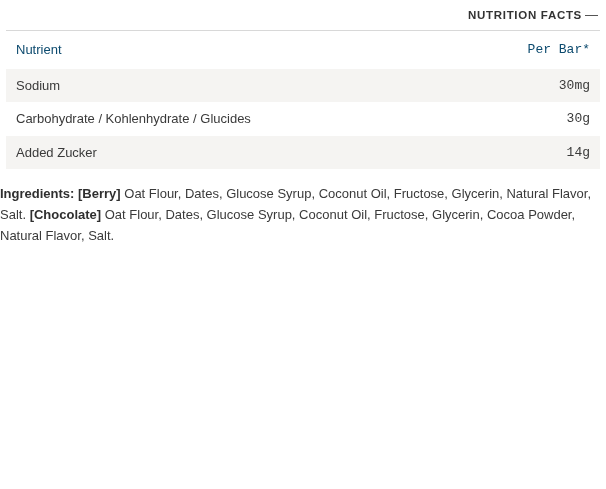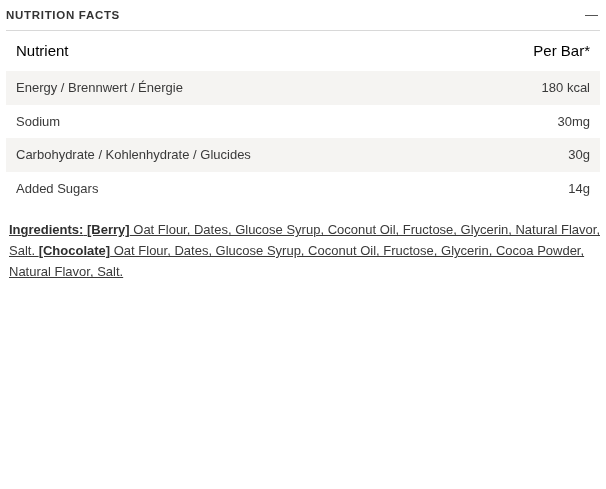--- a/index.html
+++ b/index.html
@@ -15,21 +15,21 @@
     overflow: hidden;
   }
   .panel {
     width: 606px;
     box-sizing: border-box;
   }
   
   .section-header {
     display: flex;
     align-items: center;
-    justify-content: space-between;
+    justify-content: flex-end;
     padding: 0 6px 0 6px;
     height: 30px;
     box-sizing: border-box;
   }
   .section-title {
     font-size: 11.5px;
     font-weight: bold;
     letter-spacing: 0.7px;
     color: #333333;
     text-transform: uppercase;
@@ -68,42 +68,42 @@
   table.nutrition th,
   table.nutrition td {
     padding: 9px 10px;
     text-align: left;
     font-weight: normal;
     color: #3a3a3a;
     line-height: 1.2;
     border: none;
   }
   table.nutrition th {
-    font-size: 15px;
-    color: #000000;
+    font-size: 13px;
+    color: #0c4a6e;
     padding-top: 11px;
     padding-bottom: 11px;
   }
   table.nutrition th.val,
   table.nutrition td.val {
     text-align: right;
+    font-family: Liberation Mono, monospace;
   }
   table.nutrition tbody tr:nth-child(odd) {
     background: #f5f4f2;
   }
   table.nutrition tbody tr:nth-child(even) {
     background: #ffffff;
   }
   
   .notes {
-    padding: 14px 6px 0 9px;
+    padding: 14px 6px 0 0;
     font-size: 13px;
     line-height: 1.62;
     color: #3a3a3a;
-    text-decoration: underline;
   }
   .notes p {
     margin: 0 0 14px 0;
   }
   .notes b {
     font-weight: bold;
     color: #2f2f2f;
   }
   .ing-line {
     margin: 0;
@@ -124,33 +124,29 @@
 
   <table class="nutrition">
     <thead>
       <tr>
         <th>Nutrient</th>
         <th class="val">Per Bar*</th>
       </tr>
     </thead>
     <tbody>
       <tr>
-        <td>Energy / Brennwert / Énergie</td>
-        <td class="val">180 kcal</td>
-      </tr>
-      <tr>
         <td>Sodium</td>
         <td class="val">30mg</td>
       </tr>
       <tr>
         <td>Carbohydrate / Kohlenhydrate / Glucides</td>
         <td class="val">30g</td>
       </tr>
       <tr>
-        <td>Added Sugars</td>
+        <td>Added Zucker</td>
         <td class="val">14g</td>
       </tr>
     </tbody>
   </table>
 
   <div class="notes">
     <p class="ing-line"><b>Ingredients:</b> <b>[Berry]</b><span> Oat Flour, Dates, Glucose Syrup, Coconut Oil, Fructose, Glycerin, Natural Flavor, Salt. </span><b>[Chocolate]</b><span> Oat Flour, Dates, Glucose Syrup, Coconut Oil, Fructose, Glycerin, Cocoa Powder, Natural Flavor, Salt.</span></p>
   </div>
 
 </div>

